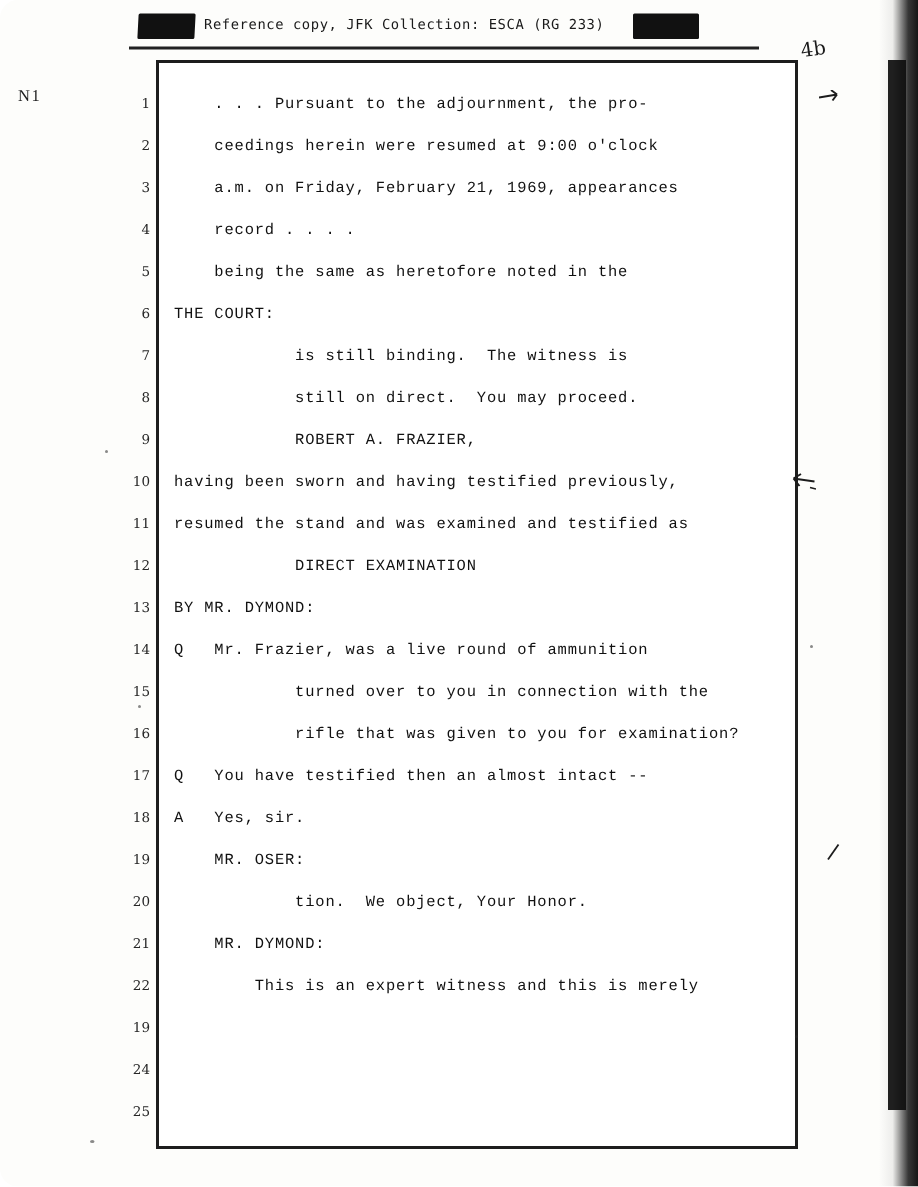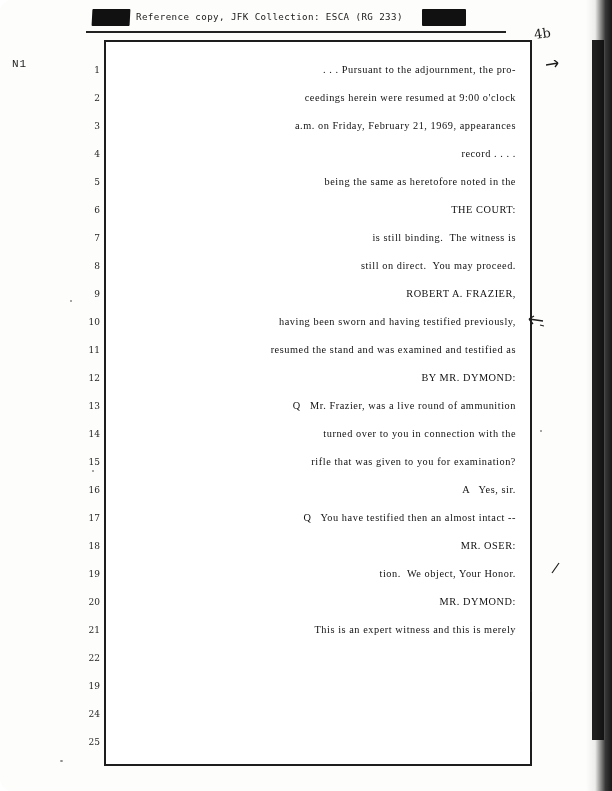--- a/index.html
+++ b/index.html
@@ -92,21 +92,21 @@
     border-top: 2px solid #1d1d1d;
     border-bottom: 2px solid #1d1d1d;
     background: #ffffff;
   }
 
   
   .margin-label {
     position: absolute;
     left: 12px;
     top: 58px;
-    font-family: Liberation Mono, monospace;
+    font-family: Liberation Serif, serif;
     font-size: 11px;
     color: #1c1c1c;
     letter-spacing: 1px;
     text-align: right;
   }
 
   
   .line-numbers {
     position: absolute;
     left: 82px;
@@ -125,26 +125,25 @@
   
   .transcript {
     position: absolute;
     left: 116px;
     top: 56px;
     width: 400px;
   }
   .tline {
     height: 28px;
     line-height: 28px;
-    font-family: Liberation Serif, serif;
+    font-family: Liberation Mono, monospace;
     font-size: 10.3px;
     letter-spacing: 0.55px;
     color: #111;
     white-space: pre;
-    text-align: right;
   }
 
   
   .mark-topright {
     position: absolute;
     left: 534px;
     top: 26px;
     font-family: "DejaVu Serif", serif;
     font-size: 13px;
     color: #1a1a1a;
@@ -229,26 +228,27 @@
     <div class="tline">    ceedings herein were resumed at 9:00 o'clock</div>
     <div class="tline">    a.m. on Friday, February 21, 1969, appearances</div>
     <div class="tline">    record . . . .</div>
     <div class="tline">    being the same as heretofore noted in the</div>
     <div class="tline">THE COURT:</div>
     <div class="tline">            is still binding.  The witness is</div>
     <div class="tline">            still on direct.  You may proceed.</div>
     <div class="tline">            ROBERT A. FRAZIER,</div>
     <div class="tline">having been sworn and having testified previously,</div>
     <div class="tline">resumed the stand and was examined and testified as</div>
+    <div class="tline">            DIRECT EXAMINATION</div>
     <div class="tline">BY MR. DYMOND:</div>
     <div class="tline">Q   Mr. Frazier, was a live round of ammunition</div>
     <div class="tline">            turned over to you in connection with the</div>
     <div class="tline">            rifle that was given to you for examination?</div>
+    <div class="tline">Q   You have testified then an almost intact --</div>
     <div class="tline">A   Yes, sir.</div>
-    <div class="tline">Q   You have testified then an almost intact --</div>
     <div class="tline">    MR. OSER:</div>
     <div class="tline">            tion.  We object, Your Honor.</div>
     <div class="tline">    MR. DYMOND:</div>
     <div class="tline">        This is an expert witness and this is merely</div>
   </div>
 
   <svg class="mark-arrow1" viewBox="0 0 14 10">
     <path d="M0 5 L12 3 M12 3 L8 0 M12 3 L9 7" stroke="#1c1c1c" stroke-width="1.3" fill="none"></path>
   </svg>
   <svg class="mark-arrow2" viewBox="0 0 18 12">

